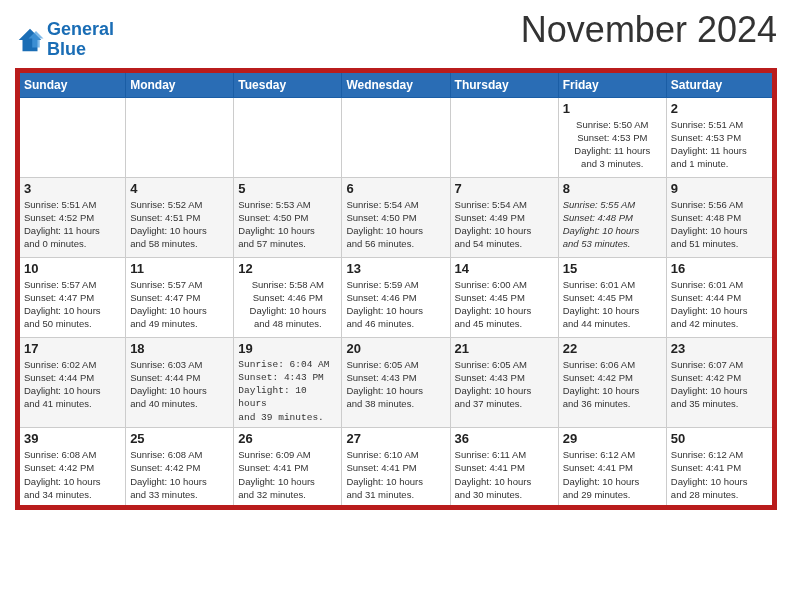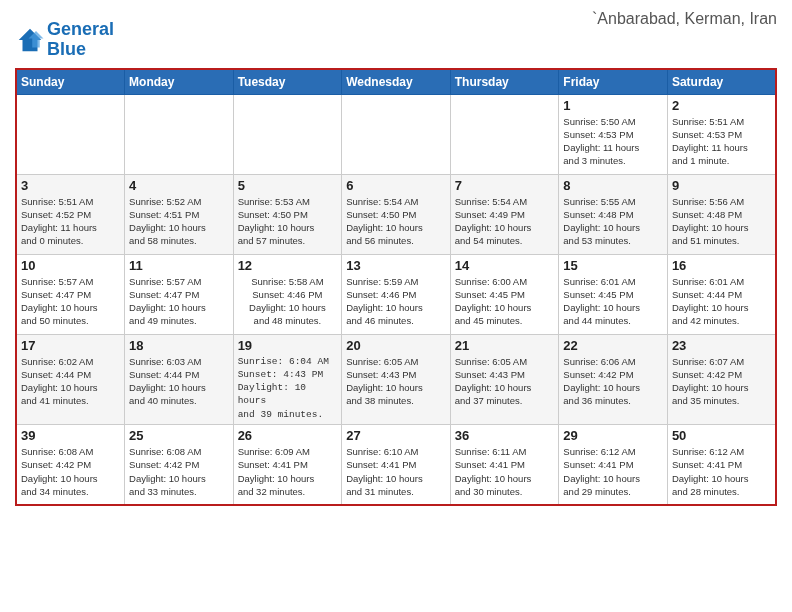--- a/index.html
+++ b/index.html
@@ -47,21 +47,21 @@
       color: #333;
       line-height: 1.1;
     }
     .location-title {
       font-size: 16px;
       color: #555;
     }
     .calendar {
       width: 100%;
       border-collapse: collapse;
-      border: 2px solid #b91c1c;
+      border: 5px solid #b91c1c;
     }
     .calendar th {
       background: #2a6db5;
       color: #fff;
       font-size: 12px;
       font-weight: bold;
       padding: 5px 4px;
       text-align: left;
       border: 1px solid #1a5da5;
     }
@@ -106,21 +106,21 @@
       <svg class="logo-icon" viewBox="0 0 40 40">
         <polygon points="20,5 35,20 30,20 30,35 10,35 10,20 5,20" fill="#1a6db5"></polygon>
         <polygon points="28,8 38,18 33,18 33,30 23,30 23,18 18,18" fill="#4a9de0" opacity="0.7"></polygon>
       </svg>
       <div class="logo-text">
         <span class="logo-blue">General</span><br>
         <span class="logo-blue">Blue</span>
       </div>
     </div>
     <div class="title-block">
-      <div class="location-title">`Anbarabad, Kerman, Iran</div>
+      <div class="month-title">November 2024</div>
     </div>
   </div>
 
   <table class="calendar">
     <thead>
       <tr id="weekday-header">
           <th>Sunday</th>
           <th>Monday</th>
           <th>Tuesday</th>
           <th>Wednesday</th>
@@ -131,21 +131,21 @@
     </thead>
     <tbody id="calendar-body">
         <tr>
           <td class="empty-cell"></td>
           <td class="empty-cell"></td>
           <td class="empty-cell"></td>
           <td class="empty-cell"></td>
           <td class="empty-cell"></td>
           <td>
             <span class="day-number">1</span>
-            <div class="day-info" style="white-space: pre-line;">Sunrise: 5:50 AM
+            <div class="day-info" style="white-space: pre-line; text-align: center;">Sunrise: 5:50 AM
 Sunset: 4:53 PM
 Daylight: 11 hours
 and 3 minutes.</div>
           </td>
           <td>
             <span class="day-number">2</span>
             <div class="day-info" style="white-space: pre-line;">Sunrise: 5:51 AM
 Sunset: 4:53 PM
 Daylight: 11 hours
 and 1 minute.</div>
@@ -182,21 +182,21 @@
           </td>
           <td>
             <span class="day-number">7</span>
             <div class="day-info" style="white-space: pre-line;">Sunrise: 5:54 AM
 Sunset: 4:49 PM
 Daylight: 10 hours
 and 54 minutes.</div>
           </td>
           <td>
             <span class="day-number">8</span>
-            <div class="day-info" style="white-space: pre-line;">Sunrise: 5:55 AM
+            <div class="day-info" style="white-space: pre-line; font-style: italic;">Sunrise: 5:55 AM
 Sunset: 4:48 PM
 Daylight: 10 hours
 and 53 minutes.</div>
           </td>
           <td>
             <span class="day-number">9</span>
             <div class="day-info" style="white-space: pre-line;">Sunrise: 5:56 AM
 Sunset: 4:48 PM
 Daylight: 10 hours
 and 51 minutes.</div>

